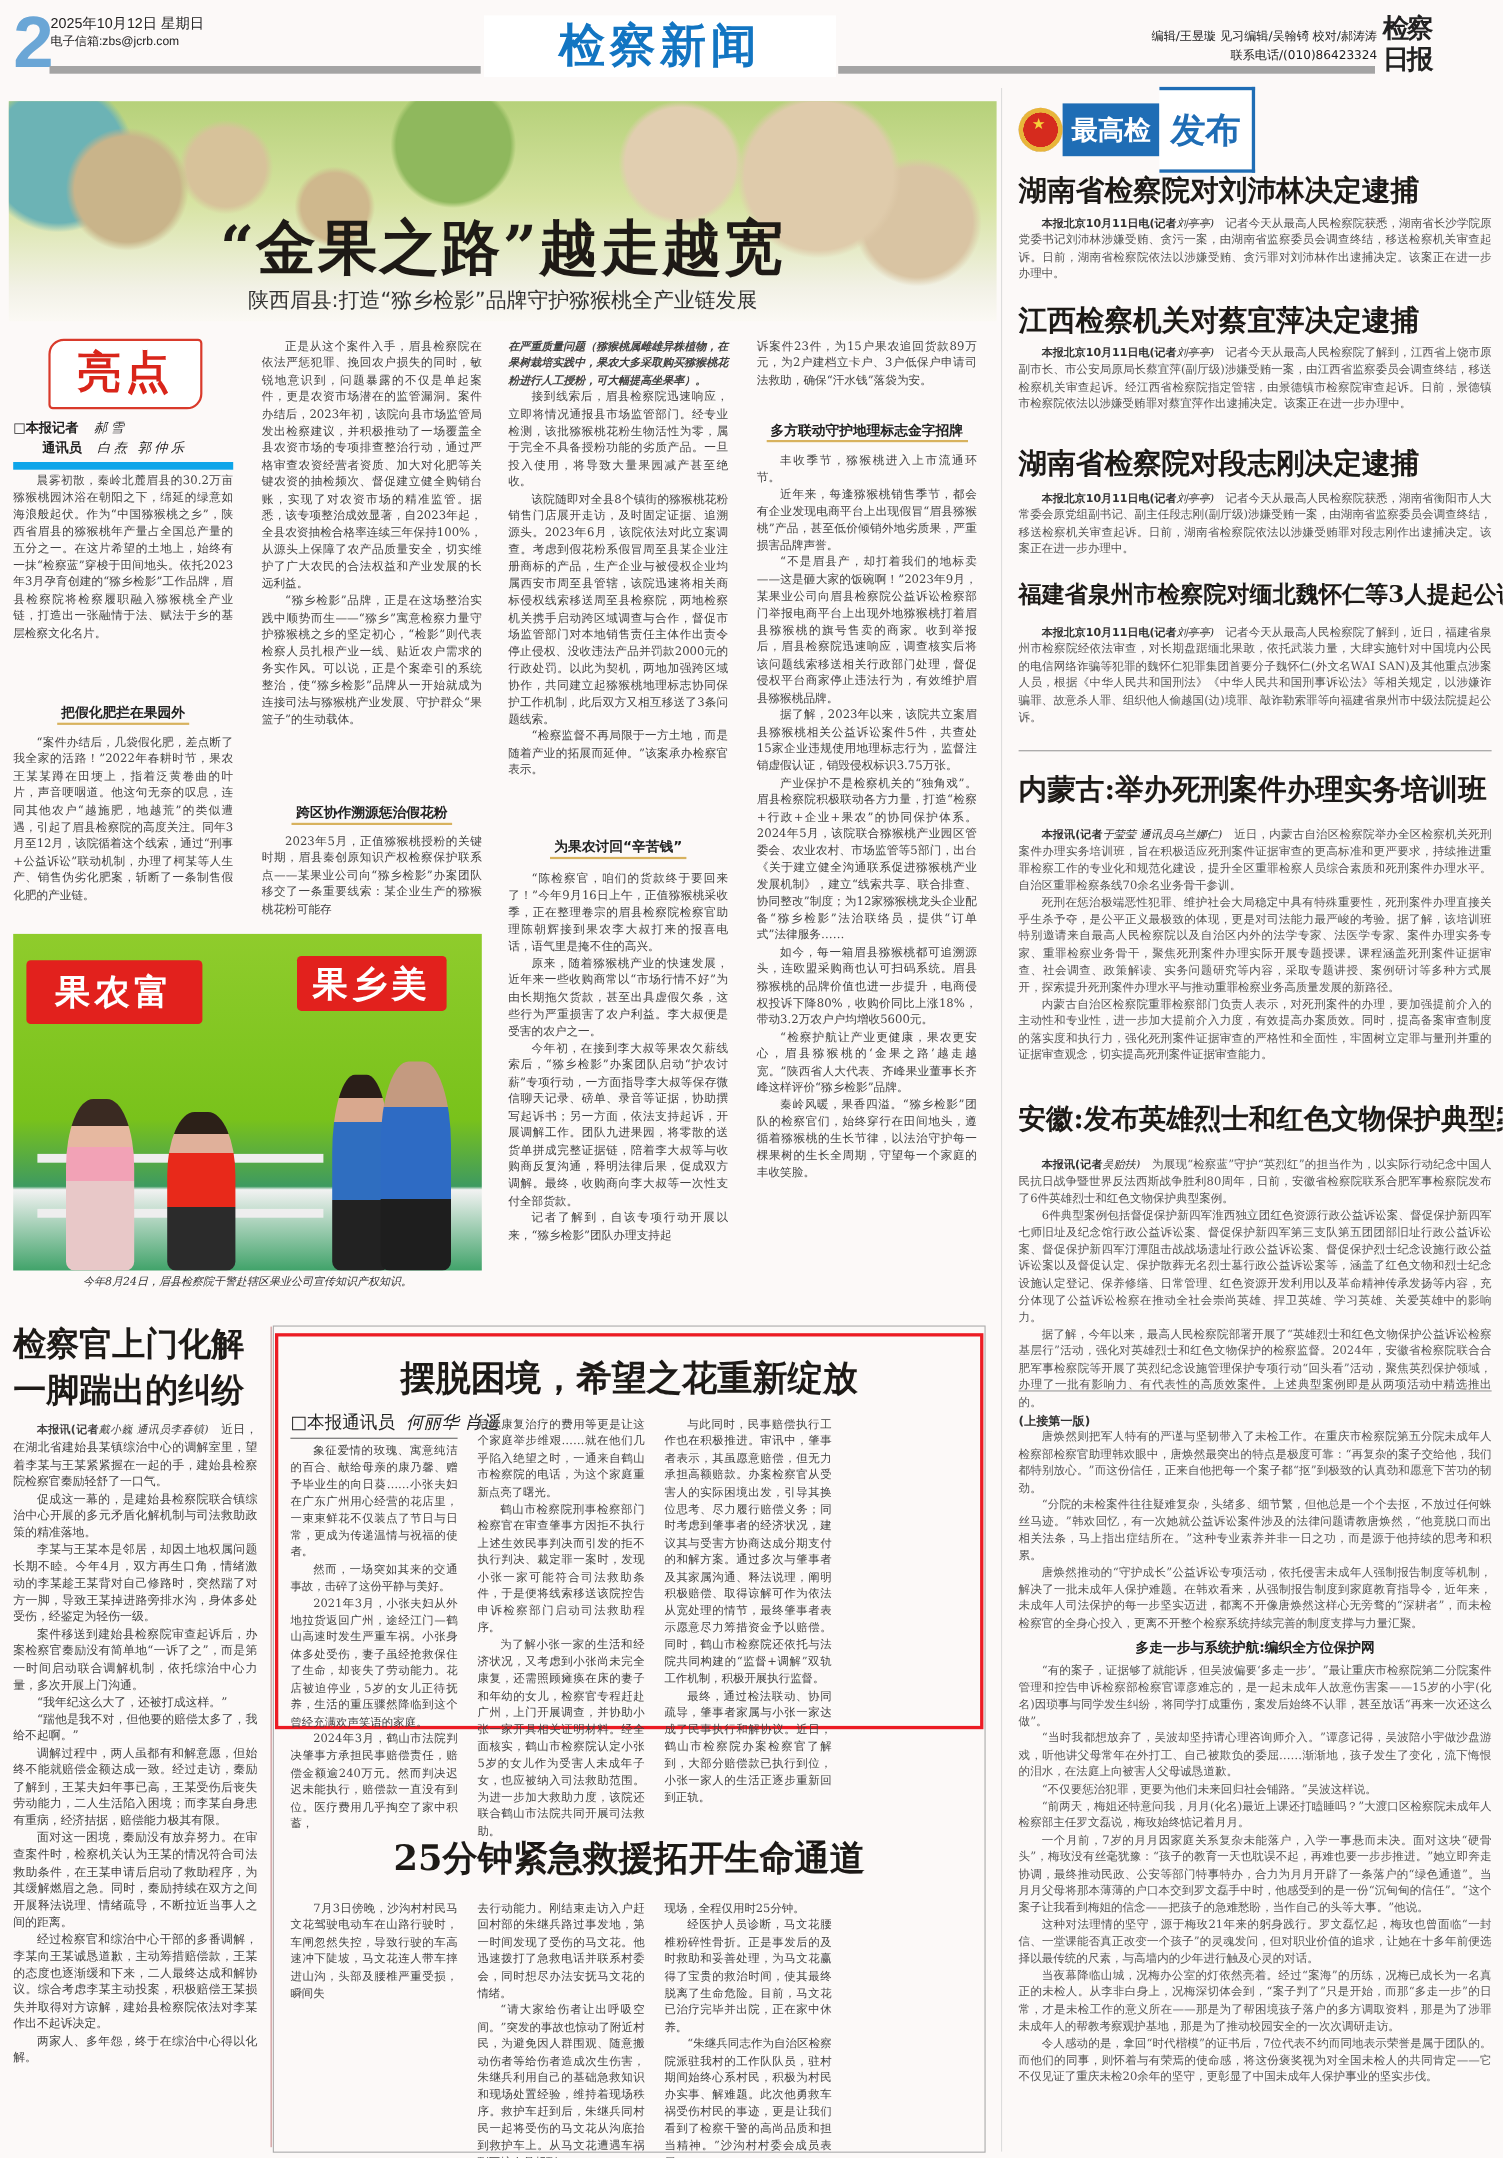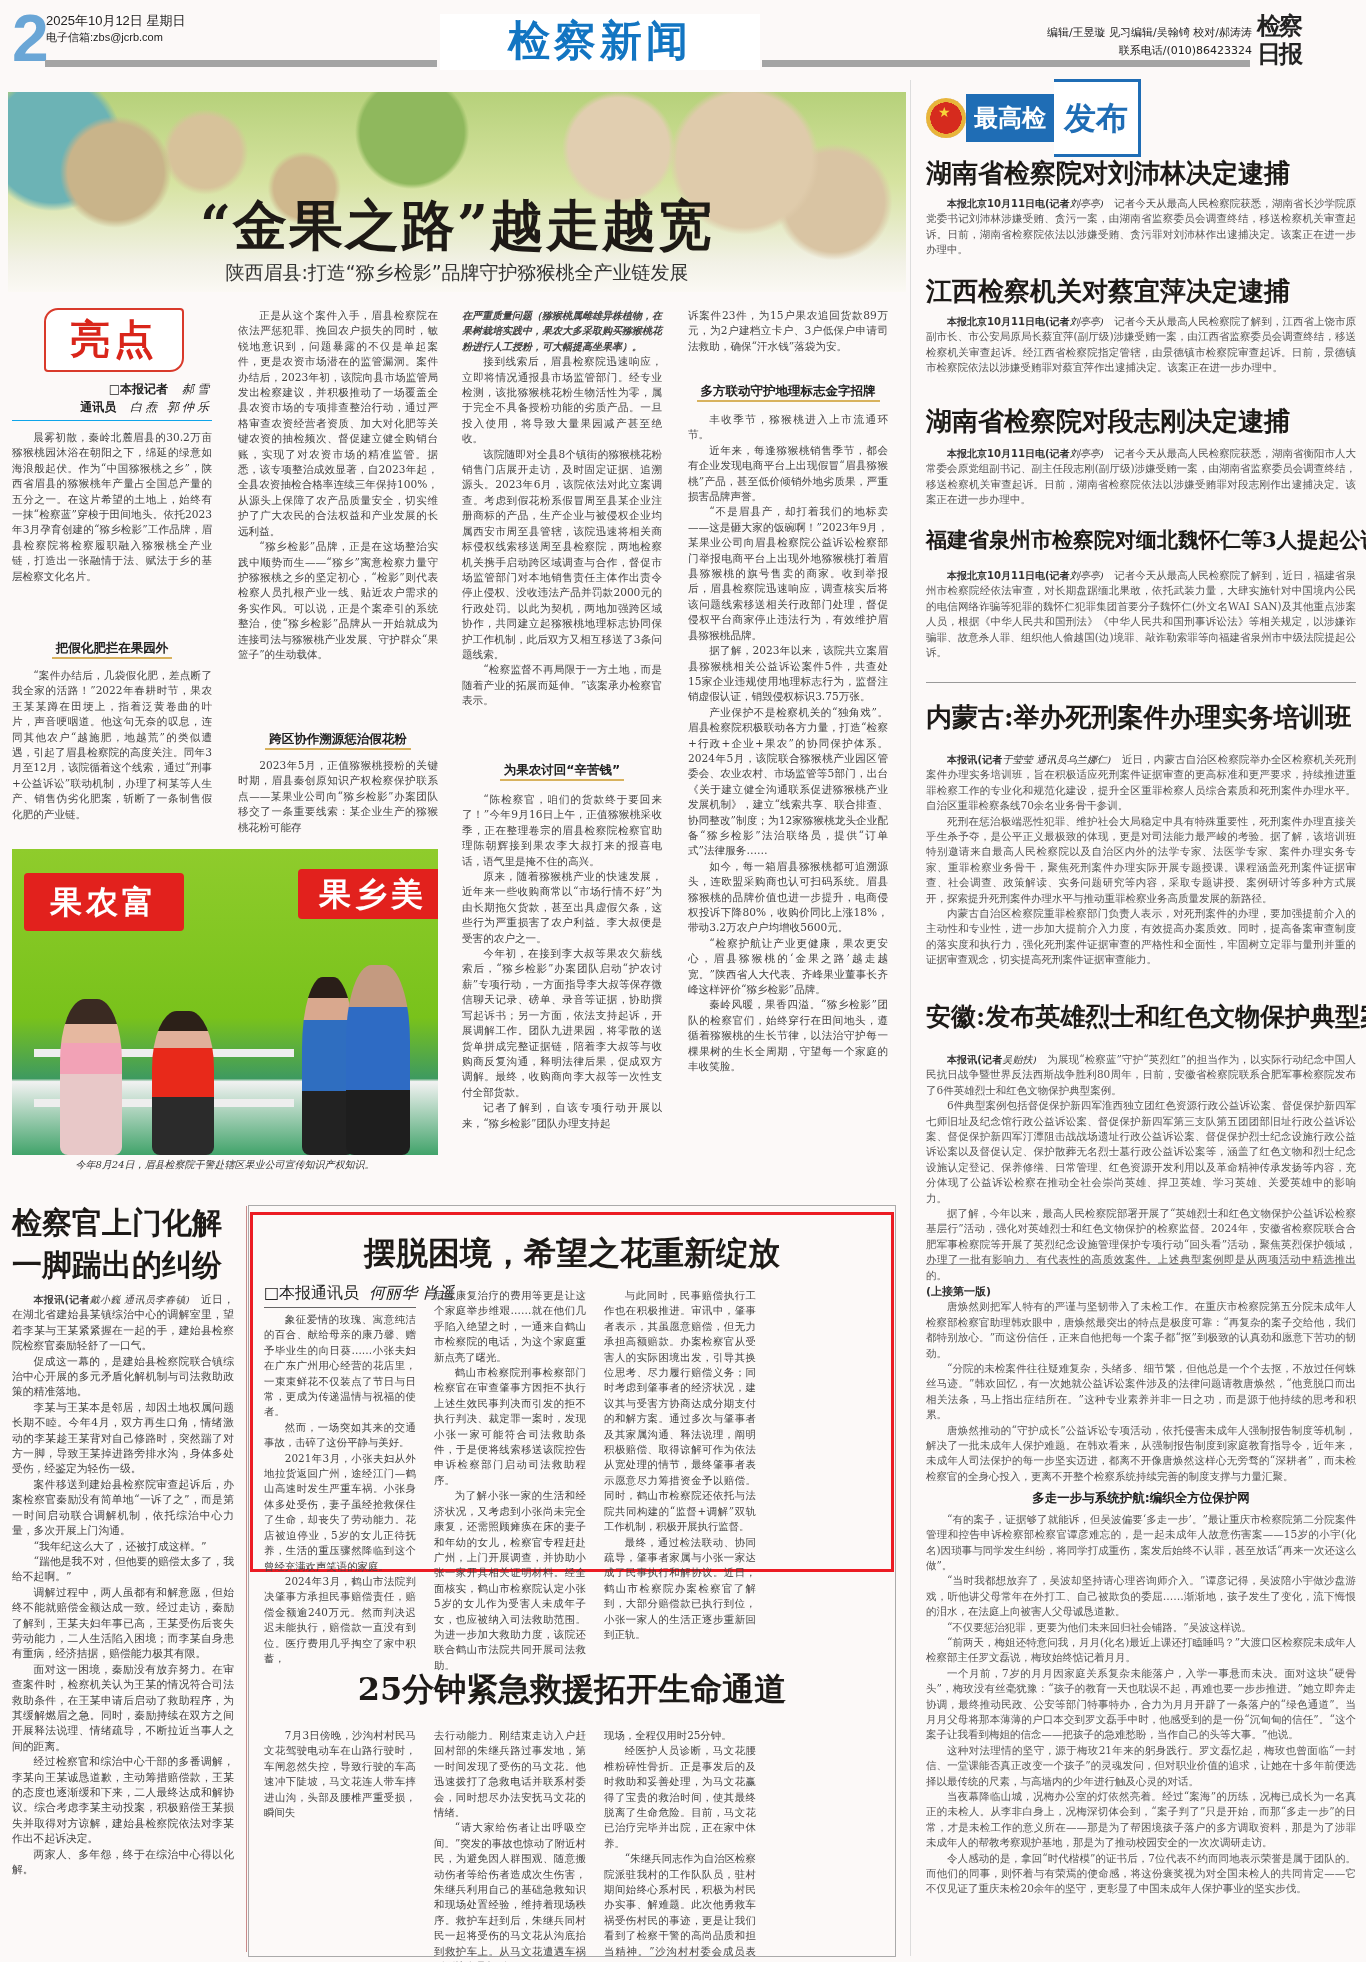--- a/index.html
+++ b/index.html
@@ -31,21 +31,21 @@
       linear-gradient(180deg, #b6d17a 0%, #d6e3a0 45%, #f2f1e6 85%, #fbf9f4 100%); }
   .hero-title { left: 0; width: 898px; top: 98px; text-align: center; font-family: "DejaVu Serif", serif; font-weight: bold; font-size: 54px; color: #1e1a16; letter-spacing: 2px; }
   .hero-sub { left: 0; width: 898px; top: 168px; text-align: center; font-family: "DejaVu Sans", sans-serif; font-size: 19px; color: #333; }
 
   
   .col { font-size: 10.6px; line-height: 15.4px; color: #444; text-align: justify; }
   .col p { text-indent: 2em; }
   .col .note { font-weight: bold; font-style: italic; font-size: 10px; }
 
   .liangdian { left: 44px; top: 308px; width: 140px; height: 64px; border: 2px solid #d93a2b; border-radius: 14px 4px 14px 4px; background: #fff; font-family: "DejaVu Sans", sans-serif; font-weight: bold; color: #d9251a; font-size: 40px; text-align: center; line-height: 58px; letter-spacing: 4px; }
-  .byline { left: 12px; top: 380px; width: 200px; font-family: "DejaVu Sans", sans-serif; font-size: 12px; color: #222; line-height: 18px; border-bottom: 1px solid #0ea5e9; padding-bottom: 4px; text-align: right; }
+  .byline { left: 12px; top: 380px; width: 200px; font-family: "DejaVu Sans", sans-serif; font-size: 12px; color: #222; line-height: 18px; border-bottom: 7px solid #0ea5e9; padding-bottom: 4px; }
   .byline b { font-weight: bold; }
   .byline i { font-style: italic; margin-left: 14px; letter-spacing: 3px; }
   .subhead { font-family: "DejaVu Sans", sans-serif; font-weight: bold; font-size: 12.5px; color: #222; text-align: center; }
   .subhead span { border-bottom: 2px solid #d8b25e; padding: 0 4px 2px; }
 
   
   .photo { left: 12px; top: 849px; width: 426px; height: 306px; overflow: hidden; background: linear-gradient(180deg, #8fcc2c 0%, #79c21b 55%, #3e9a60 75%, #f2f2f2 76%, #41a36a 100%); }
   .sign { position: absolute; background: #e2211d; color: #fff; font-family: "DejaVu Sans", sans-serif; font-weight: bold; font-size: 32px; text-align: center; border-radius: 4px; letter-spacing: 4px; }
   .shelf { position: absolute; background: #eee; }
   .person { position: absolute; border-radius: 40% 40% 8px 8px; }
@@ -148,21 +148,21 @@
   <p>“不是眉县产，却打着我们的地标卖——这是砸大家的饭碗啊！”2023年9月，某果业公司向眉县检察院公益诉讼检察部门举报电商平台上出现外地猕猴桃打着眉县猕猴桃的旗号售卖的商家。收到举报后，眉县检察院迅速响应，调查核实后将该问题线索移送相关行政部门处理，督促侵权平台商家停止违法行为，有效维护眉县猕猴桃品牌。</p>
   <p>据了解，2023年以来，该院共立案眉县猕猴桃相关公益诉讼案件5件，共查处15家企业违规使用地理标志行为，监督注销虚假认证，销毁侵权标识3.75万张。</p>
   <p>产业保护不是检察机关的“独角戏”。眉县检察院积极联动各方力量，打造“检察+行政+企业+果农”的协同保护体系。2024年5月，该院联合猕猴桃产业园区管委会、农业农村、市场监管等5部门，出台《关于建立健全沟通联系促进猕猴桃产业发展机制》，建立“线索共享、联合排查、协同整改”制度；为12家猕猴桃龙头企业配备“猕乡检影”法治联络员，提供“订单式”法律服务……</p>
   <p>如今，每一箱眉县猕猴桃都可追溯源头，连欧盟采购商也认可扫码系统。眉县猕猴桃的品牌价值也进一步提升，电商侵权投诉下降80%，收购价同比上涨18%，带动3.2万农户户均增收5600元。</p>
   <p>“检察护航让产业更健康，果农更安心，眉县猕猴桃的‘金果之路’越走越宽。”陕西省人大代表、齐峰果业董事长齐峰这样评价“猕乡检影”品牌。</p>
   <p>秦岭风暖，果香四溢。“猕乡检影”团队的检察官们，始终穿行在田间地头，遵循着猕猴桃的生长节律，以法治守护每一棵果树的生长全周期，守望每一个家庭的丰收笑脸。</p>
 </div>
 
 <div class="abs photo">
   <div class="sign" style="left:12px;top:24px;width:160px;height:58px;line-height:58px;">果农富</div>
-  <div class="sign" style="left:258px;top:20px;width:150px;height:50px;line-height:50px;margin-left:28px;">果乡美</div>
+  <div class="sign" style="left:258px;top:20px;width:136px;height:50px;line-height:50px;">果乡美</div>
   <div class="shelf" style="left:22px;top:200px;width:260px;height:8px;"></div>
   <div class="shelf" style="left:22px;top:250px;width:260px;height:8px;"></div>
   <div class="person" style="left:48px;top:150px;width:62px;height:156px;background:linear-gradient(180deg,#3a2a22 0 16%,#e6b8a0 16% 28%,#f2a2b6 28% 48%,#e8c8c8 48%);"></div>
   <div class="person" style="left:140px;top:162px;width:62px;height:144px;background:linear-gradient(180deg,#2c2018 0 14%,#e0b09a 14% 26%,#e8291a 26% 60%,#2b2b2b 60%);"></div>
   <div class="person" style="left:290px;top:128px;width:52px;height:178px;background:linear-gradient(180deg,#2a1e18 0 12%,#d9a88e 12% 24%,#2f6ec0 24% 64%,#222 64%);"></div>
   <div class="person" style="left:334px;top:116px;width:64px;height:190px;background:linear-gradient(180deg,#c49a80 0 22%,#2e6bc4 22% 66%,#1e1e1e 66%);"></div>
 </div>
 <div class="abs photo-caption">今年8月24日，眉县检察院干警赴辖区果业公司宣传知识产权知识。</div>
 
 <div class="abs zgj-badge">

